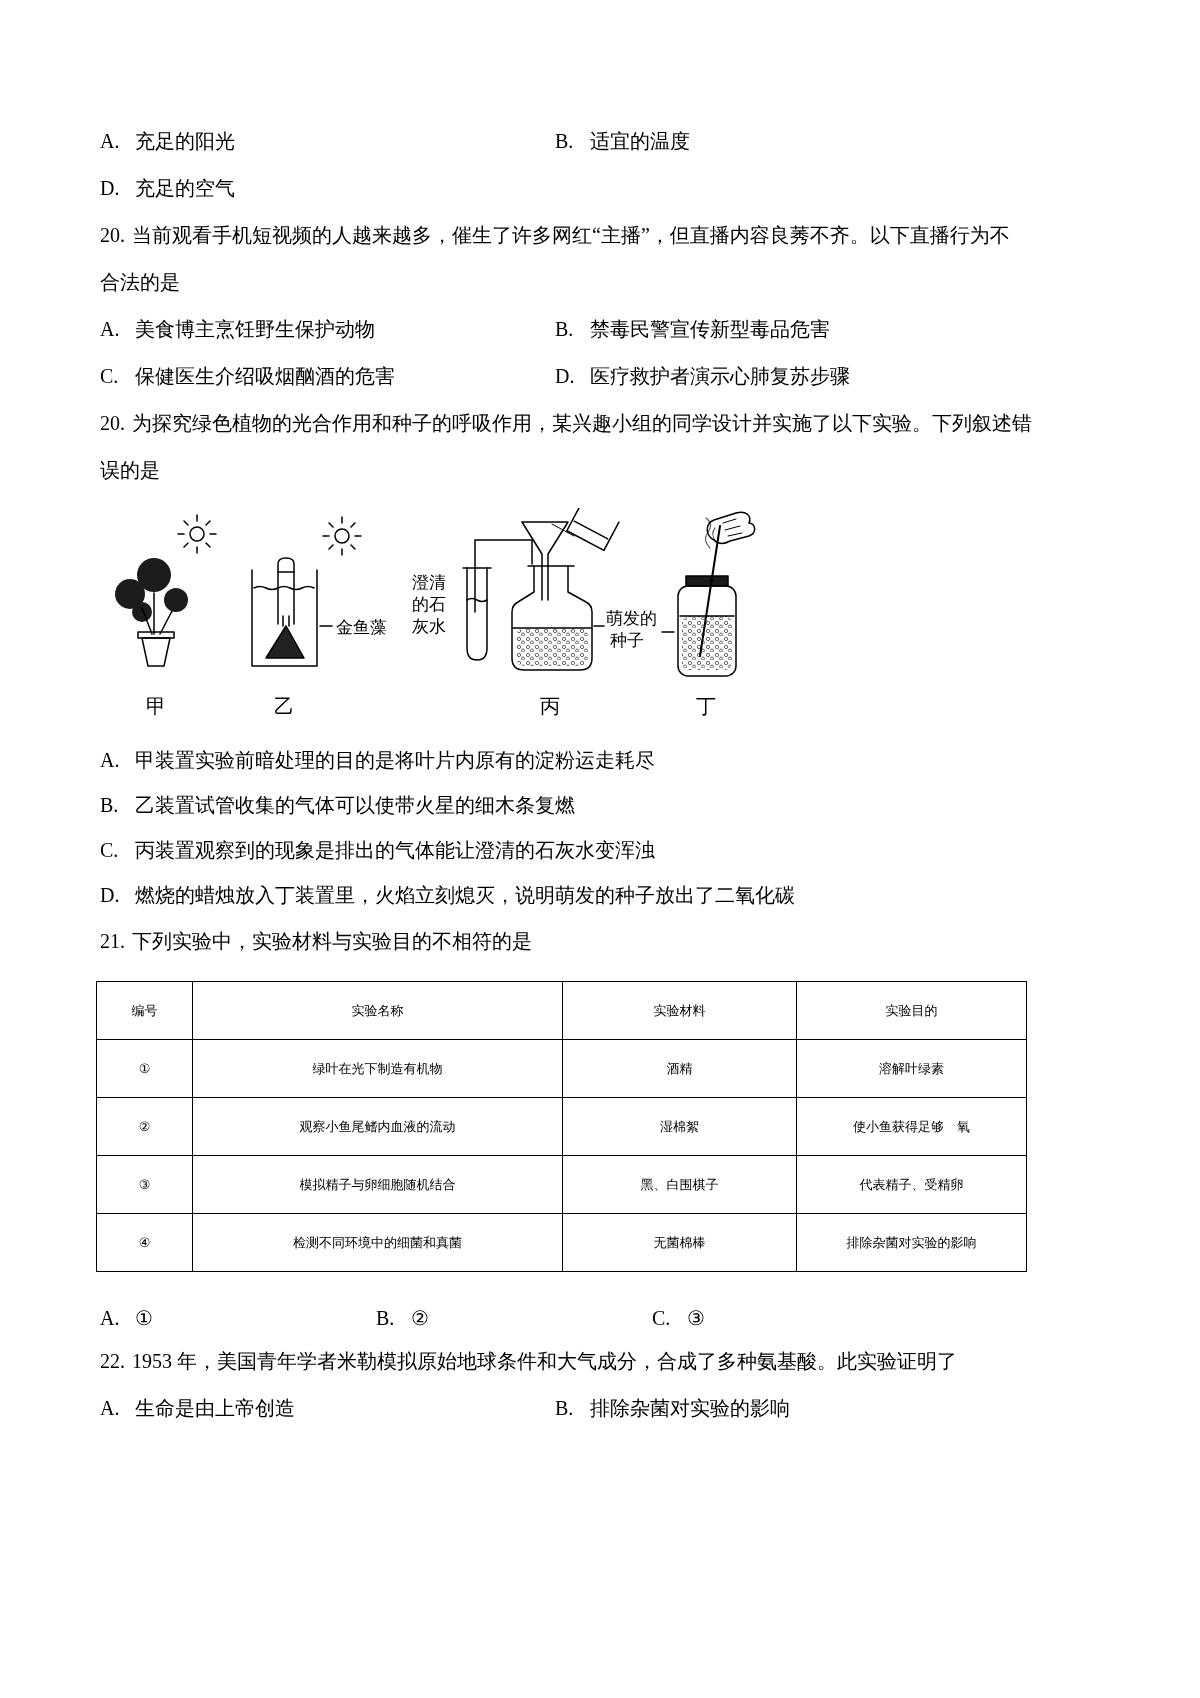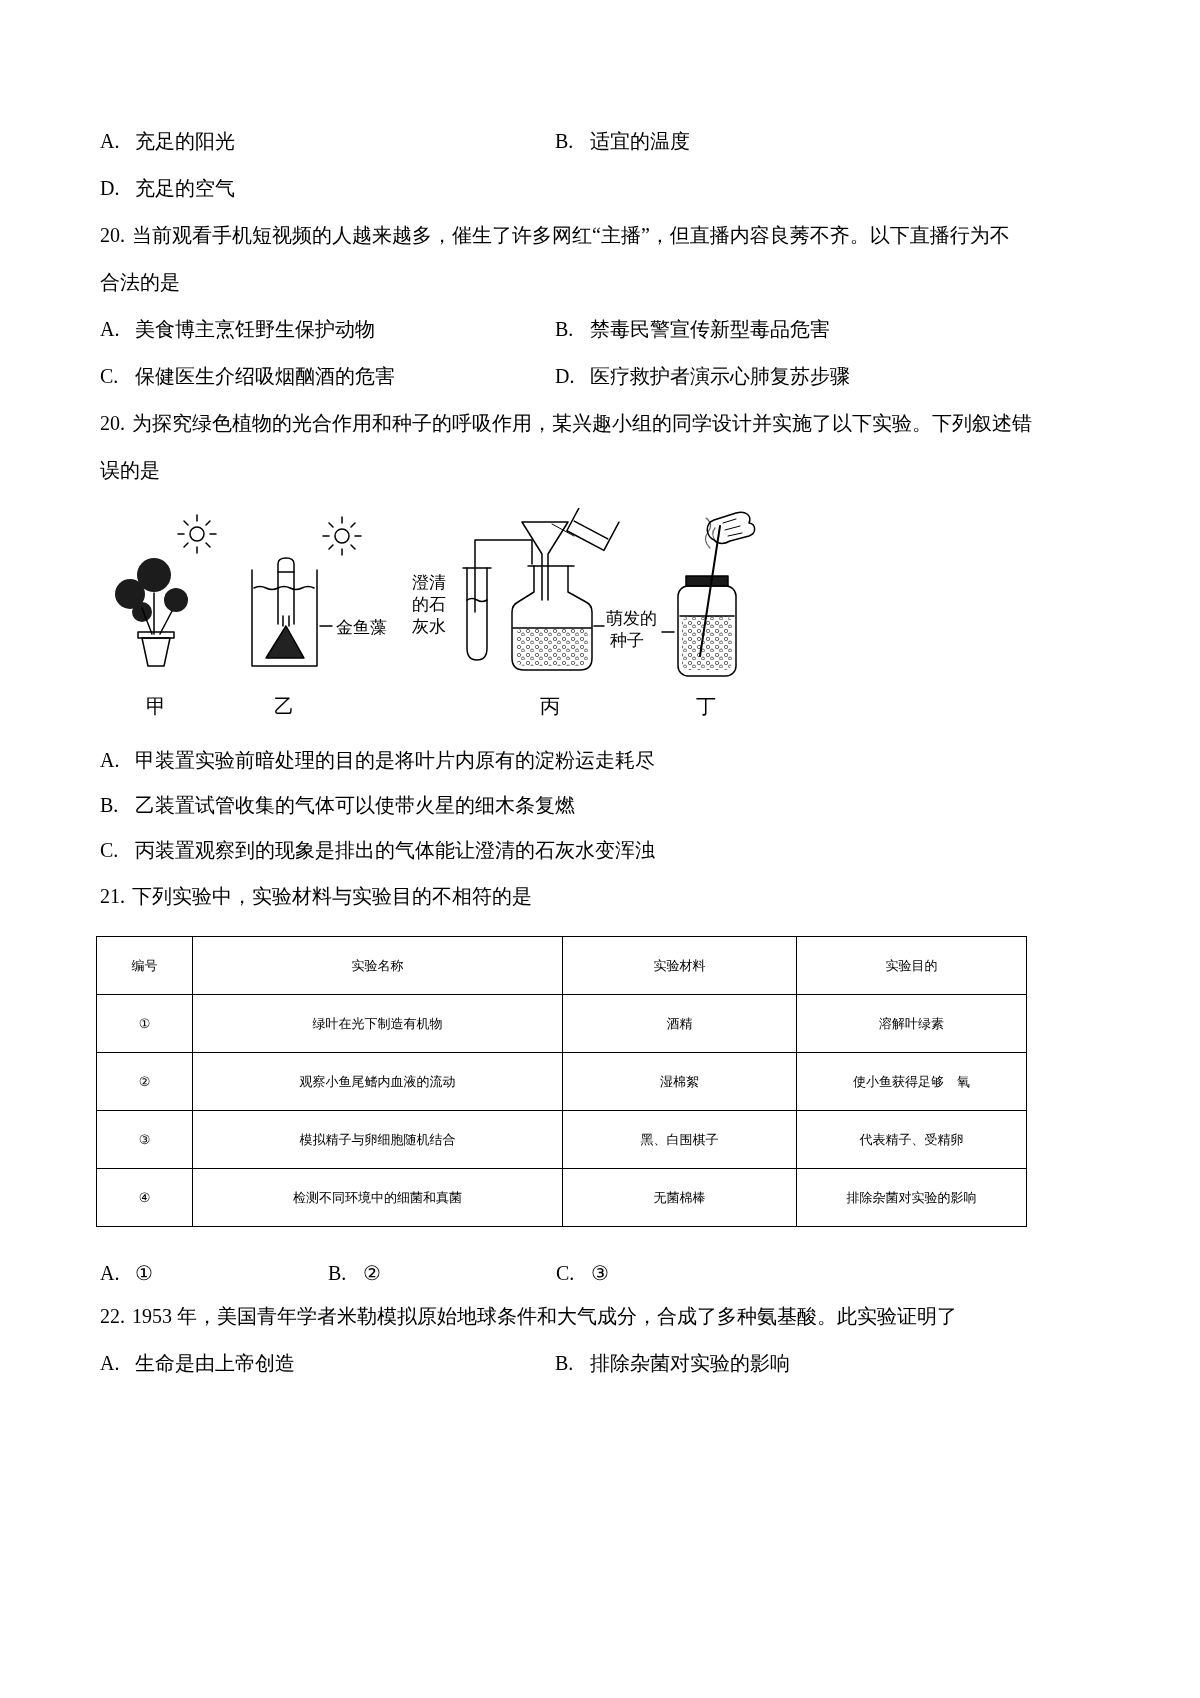--- a/index.html
+++ b/index.html
@@ -20,21 +20,21 @@
   .figure-wrap { margin:14px 0 10px 2px; }
   svg text { font-family:"Liberation Serif","DejaVu Serif",serif; }
   .figtext { font-size:17px; fill:#000; }
   .figlabel { font-size:20px; fill:#000; }
   table.q21 { border-collapse:collapse; margin:16px 0 0 -4px; table-layout:fixed; }
   table.q21 td {
     border:1.5px solid #000; text-align:center; vertical-align:middle;
     height:58px; font-size:13px; padding:0 6px; overflow:hidden;
   }
   td.c0 { width:96px; } td.c1 { width:370px; } td.c2 { width:234px; } td.c3 { width:230px; }
-  .q21opts { display:flex; margin-top:26px; line-height:40px; }
+  .q21opts { display:flex; margin-top:26px; line-height:40px;gap:48px; }
   .q21opts .cell { width:228px; }
 </style>
 </head>
 <body>
 
 <div class="page">
   <div class="content">
 
     <div class="line two">
       <div class="colA"><span class="optlabel">A.</span><span>充足的阳光</span></div>
@@ -145,20 +145,21 @@
         <text class="figlabel" x="44" y="205">甲</text>
         <text class="figlabel" x="172" y="205">乙</text>
         <text class="figlabel" x="438" y="205">丙</text>
         <text class="figlabel" x="594" y="205">丁</text>
       </svg>
     </div>
 
     <div class="line45"><span class="optlabel">A.</span><span>甲装置实验前暗处理的目的是将叶片内原有的淀粉运走耗尽</span></div>
     <div class="line45"><span class="optlabel">B.</span><span>乙装置试管收集的气体可以使带火星的细木条复燃</span></div>
     <div class="line45"><span class="optlabel">C.</span><span>丙装置观察到的现象是排出的气体能让澄清的石灰水变浑浊</span></div>
+    <div class="line45"><span class="optlabel">D.</span><span>燃烧的蜡烛放入丁装置里，火焰立刻熄灭，说明萌发的种子放出了二氧化碳</span></div>
 
     <div class="line"><span class="qnum">21.</span><span>下列实验中，实验材料与实验目的不相符的是</span></div>
 
     <table class="q21">
       <tbody>
         <tr>
           <td class="c0">编号</td>
           <td class="c1">实验名称</td>
           <td class="c2">实验材料</td>
           <td class="c3">实验目的</td>

